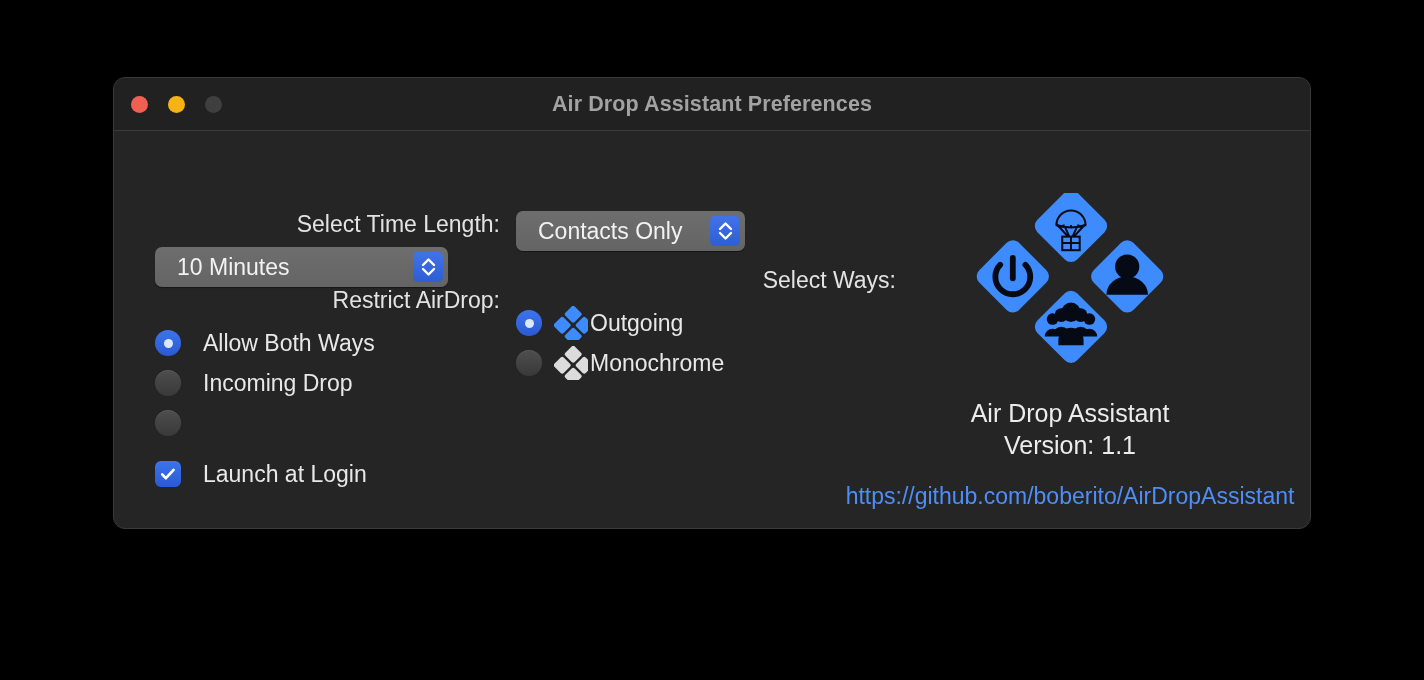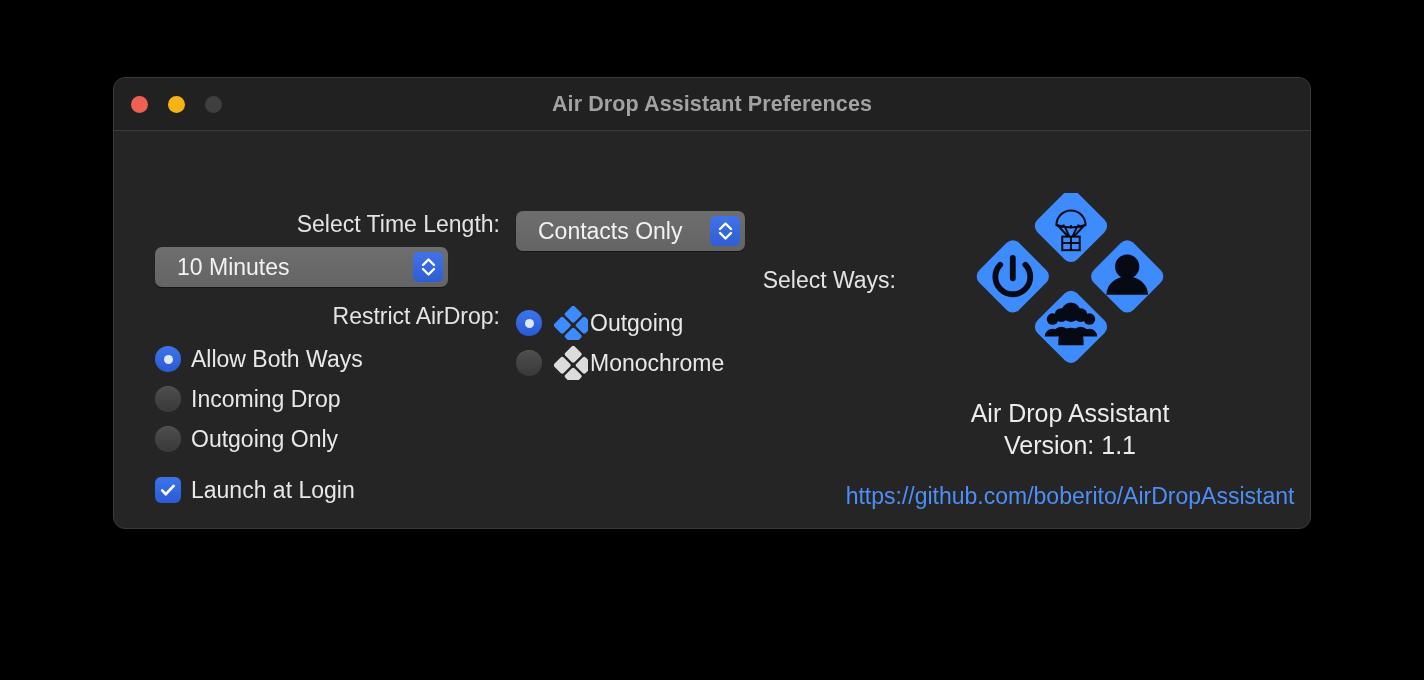--- a/index.html
+++ b/index.html
@@ -92,21 +92,21 @@
   .radio.on .dot { width: 9px; height: 9px; border-radius: 50%; background: #dce8fb; }
 
   .checkbox {
     width: 26px; height: 26px; border-radius: 6px;
     flex: 0 0 26px;
     background: linear-gradient(#3d74ea, #2a5ad4);
     display: flex; align-items: center; justify-content: center;
   }
   .opt-label {
     font-size: 23px; color: #e8e8e8;
-    margin-left: 10px; white-space: nowrap;
+    margin-left: 22px; white-space: nowrap;
   }
   .opt-label.tight { margin-left: 2px; }
 
   .mini-diamonds { margin-left: 12px; width: 34px; height: 34px; flex: 0 0 34px; }
 
   
   .logo { width: 200px; height: 190px; margin: 0 auto; display: block; }
   .app-name, .app-version {
     font-size: 25px; color: #ececec; line-height: 1.28; white-space: nowrap;
   }
@@ -143,37 +143,36 @@
         <div class="popup w1">
           <span class="popup-value">10 Minutes</span>
           <span class="stepper">
             <svg width="15" height="20" viewBox="0 0 15 20">
               <path d="M2 8 L7.5 2.5 L13 8" fill="none" stroke="#ffffff" stroke-width="2.4" stroke-linecap="round" stroke-linejoin="round"></path>
               <path d="M2 12 L7.5 17.5 L13 12" fill="none" stroke="#ffffff" stroke-width="2.4" stroke-linecap="round" stroke-linejoin="round"></path>
             </svg>
           </span>
         </div>
 
-        <div class="group-label" style="margin-top:16px">Restrict AirDrop:</div>
+        <div class="group-label" style="">Restrict AirDrop:</div>
 
         <div class="opt-row">
           <span class="radio on">
               <span class="dot"></span>
             </span>
           <span class="opt-label">Allow Both Ways</span>
         </div>
 
         <div class="opt-row">
           <span class="radio off"></span>
           <span class="opt-label">Incoming Drop</span>
         </div>
 
         <div class="opt-row">
           <span class="radio off"></span>
-          <span class="opt-label">Outgoing Only</span>
         </div>
 
         <div class="opt-row" style="margin-top:11px">
           <span class="checkbox">
             <svg width="18" height="18" viewBox="0 0 18 18">
               <path d="M3.2 9.4 L6.9 13.2 L14.6 4.9" fill="none" stroke="#ffffff" stroke-width="2.7" stroke-linecap="round" stroke-linejoin="round"></path>
             </svg>
           </span>
           <span class="opt-label">Launch at Login</span>
         </div>

